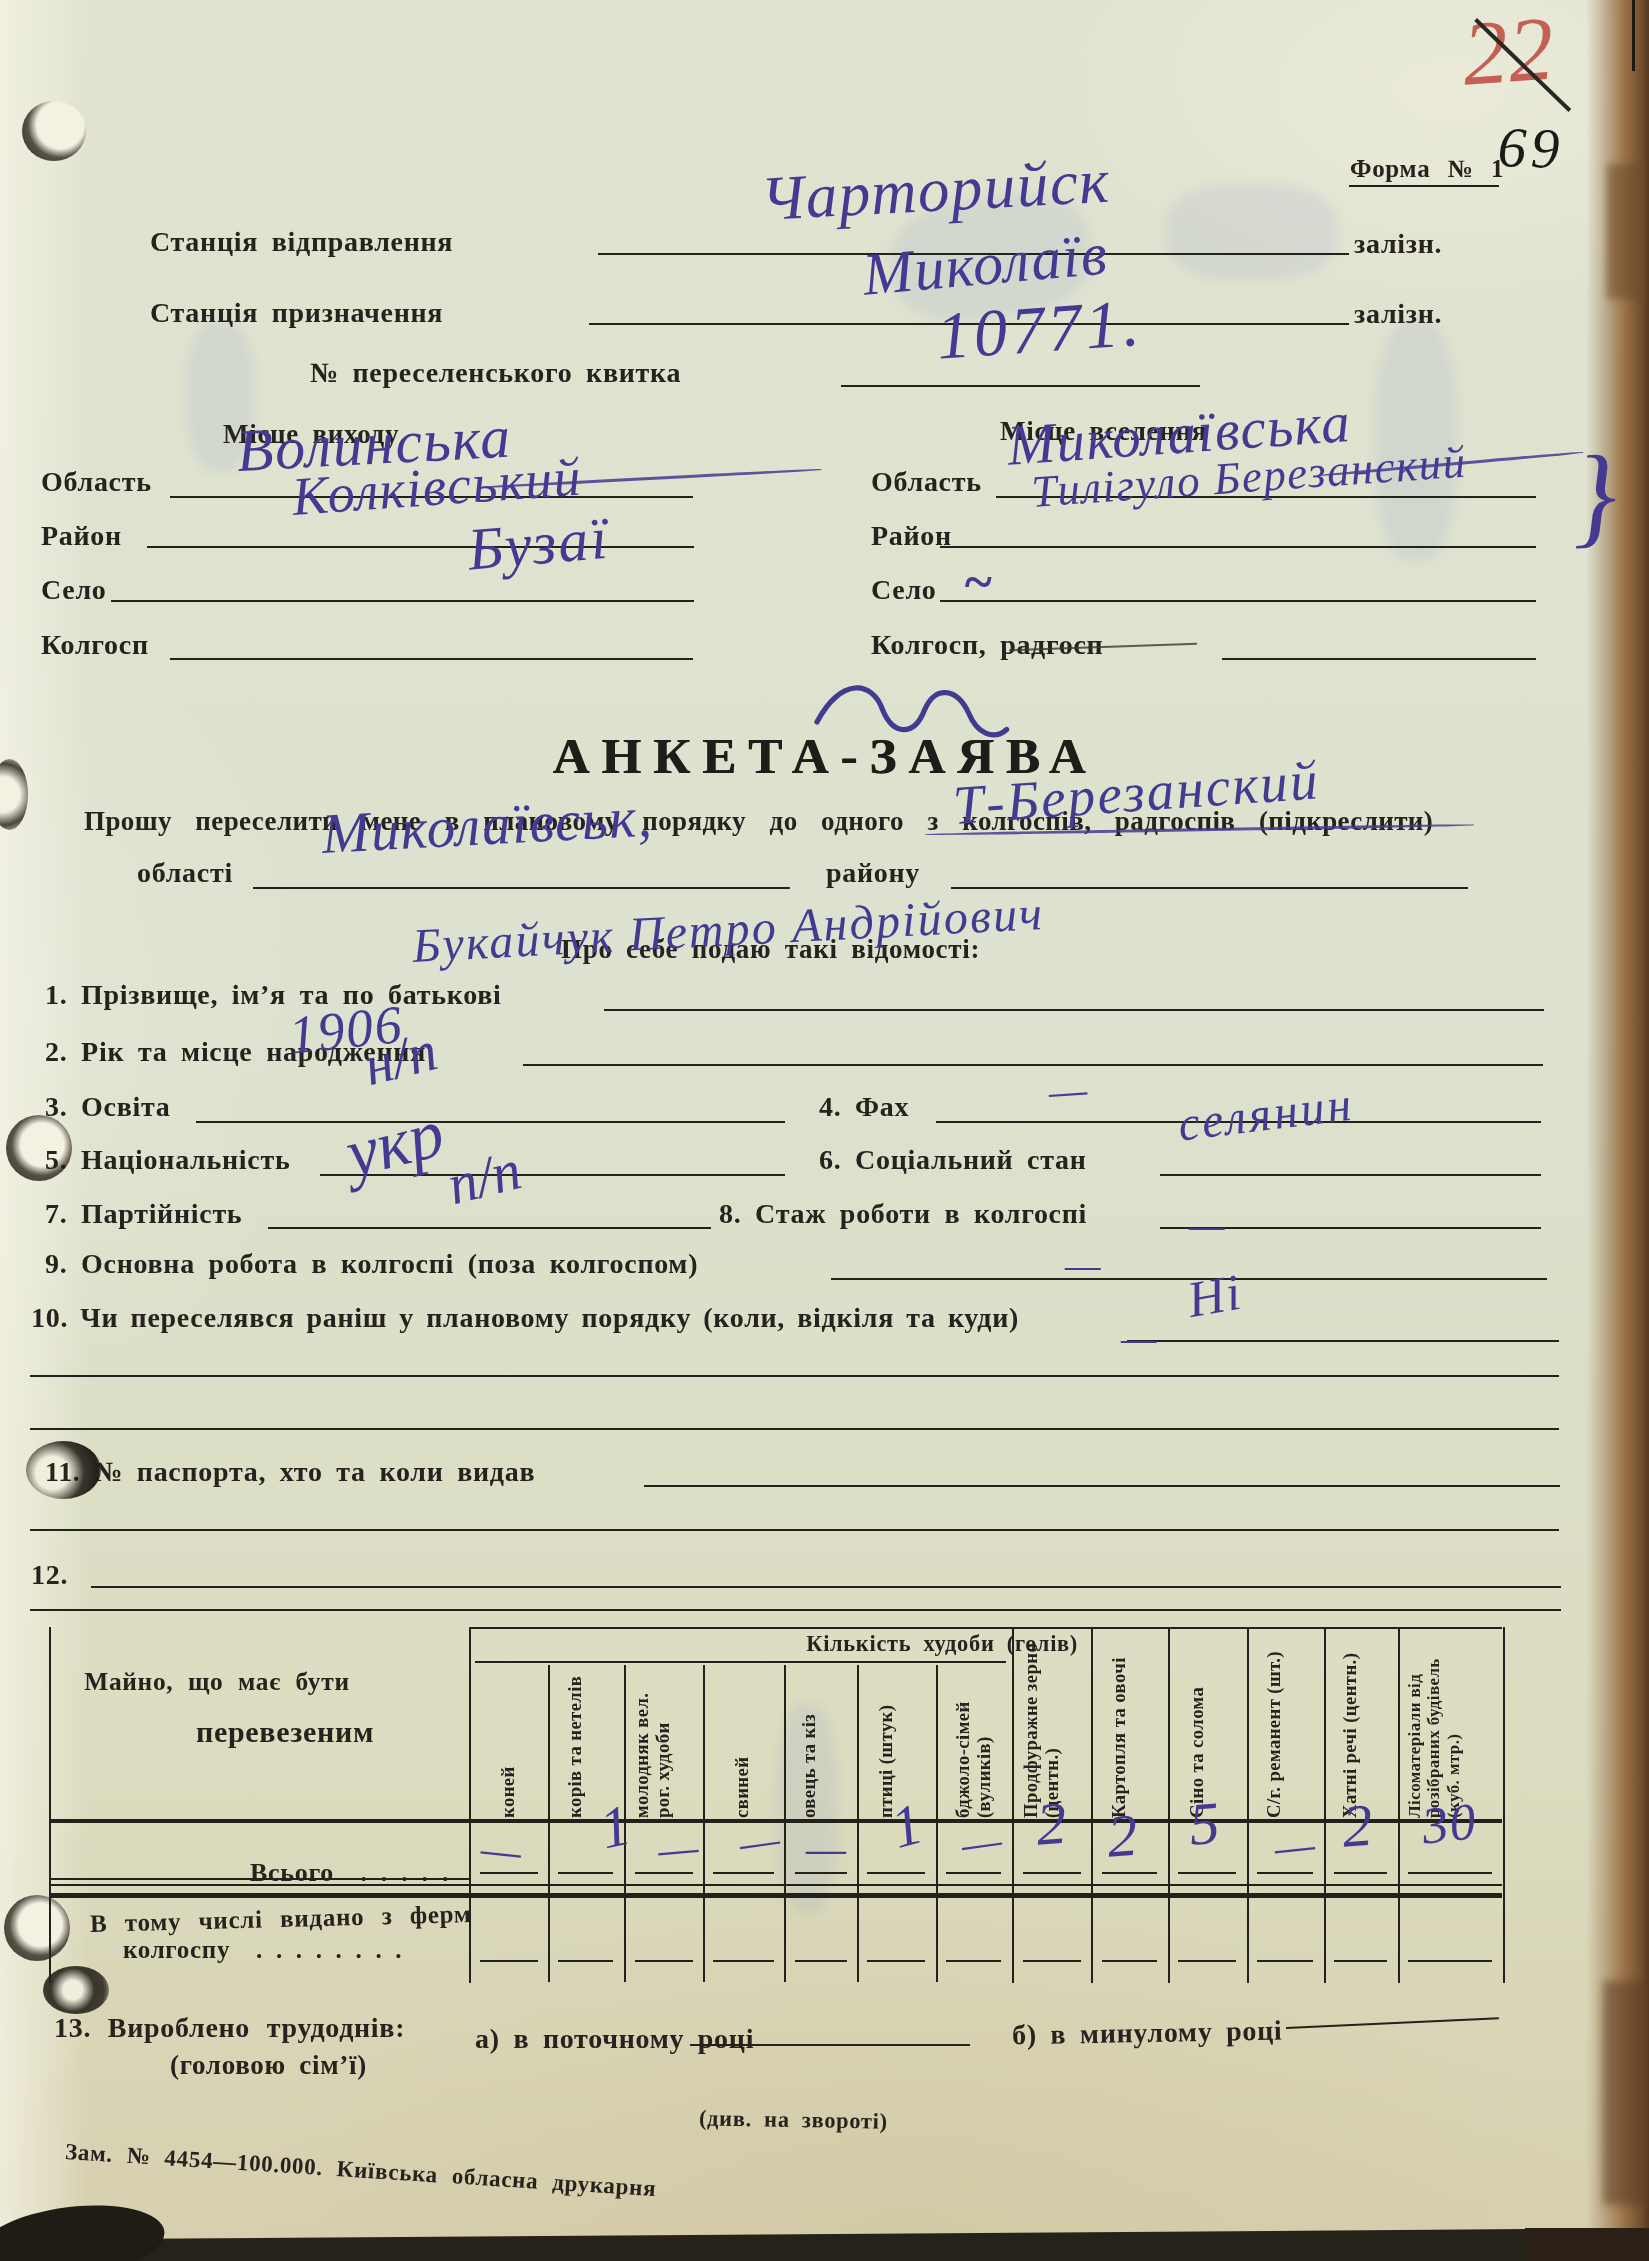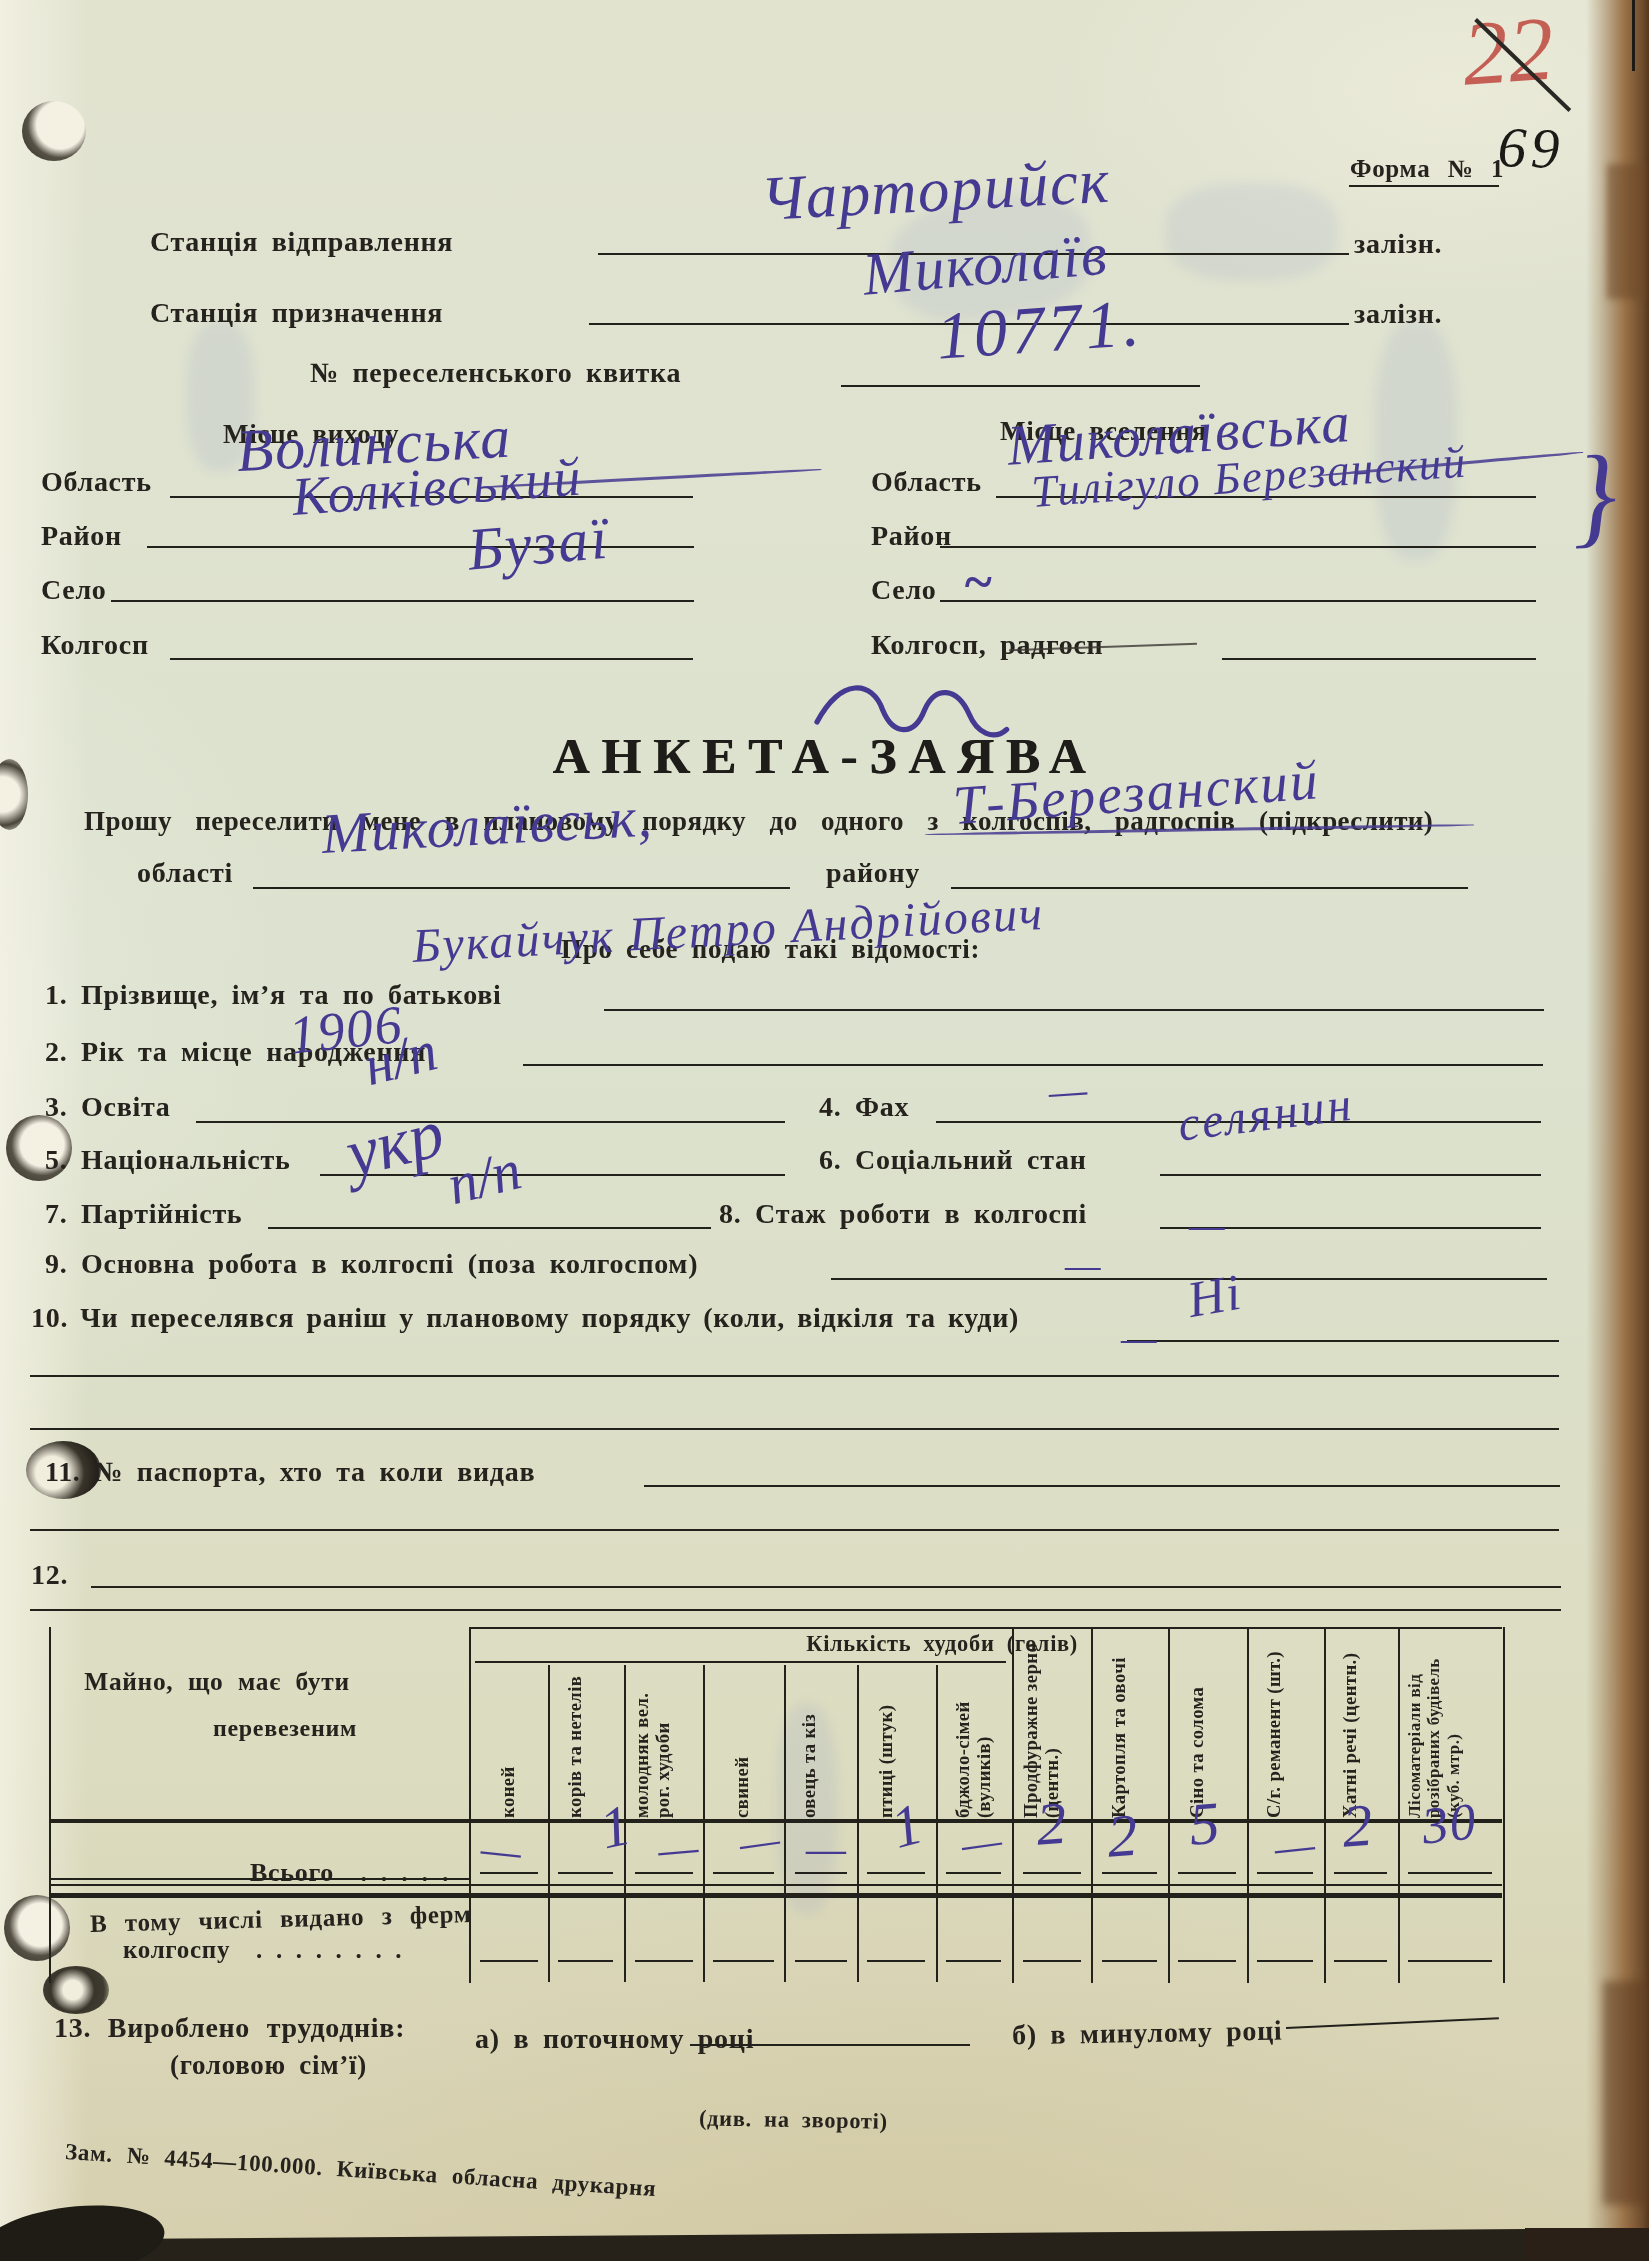--- a/index.html
+++ b/index.html
@@ -207,21 +207,21 @@
     <span>12.</span>
   </div>
   <div class="rule" style="left:91px;top:1586px;width:1470px;"></div>
   <div class="rule" style="left:30px;top:1609px;width:1531px;"></div>
 
   <div class="rule" style="left:469px;top:1627px;width:1033px;"></div>
   <div class="lbl" style="left:469px;top:1631px;width:601px;text-align:right;font-size:22.4px;letter-spacing:0.7px;margin-left:8px;">Кількість худоби (голів)</div>
   <div class="rule" style="left:475px;top:1661px;width:531px;"></div>
 
   <div class="lbl" style="left:49px;top:1667px;width:336px;text-align:center;font-size:25.4px;word-spacing:7.5px;">Майно, що має бути</div>
-  <div class="lbl" style="left:49px;top:1715px;width:472px;text-align:center;font-size:24px;">перевезеним</div>
+  <div class="lbl" style="left:49px;top:1715px;width:472px;text-align:center;font-size:30px;">перевезеним</div>
 
   <div class="vline" style="left:49px;top:1627px;height:356px;"></div>
   <div class="vline" style="left:469px;top:1627px;height:356px;"></div>
   <div class="vline" style="left:548px;top:1665px;height:317px;"></div>
   <div class="vline" style="left:624px;top:1665px;height:317px;"></div>
   <div class="vline" style="left:703px;top:1665px;height:317px;"></div>
   <div class="vline" style="left:784px;top:1665px;height:317px;"></div>
   <div class="vline" style="left:857px;top:1665px;height:317px;"></div>
   <div class="vline" style="left:936px;top:1665px;height:317px;"></div>
   <div class="vline" style="left:1012px;top:1627px;height:356px;"></div>

